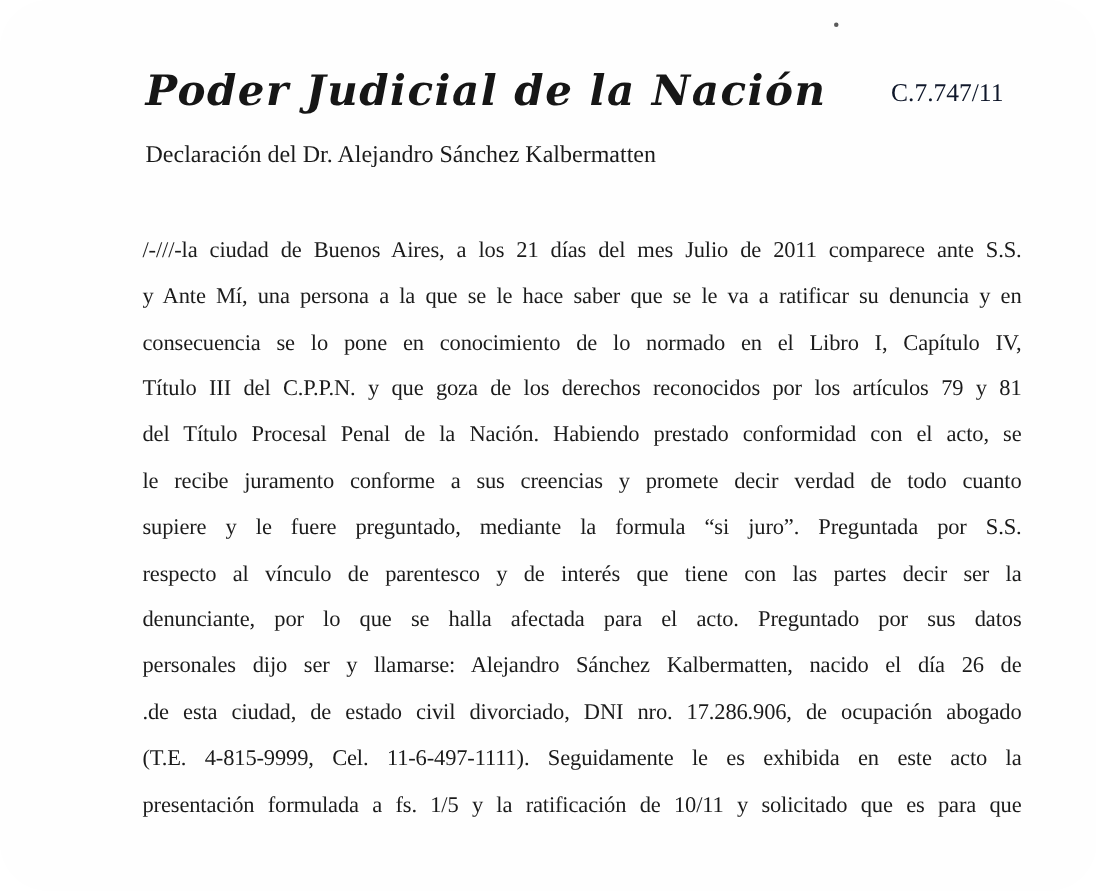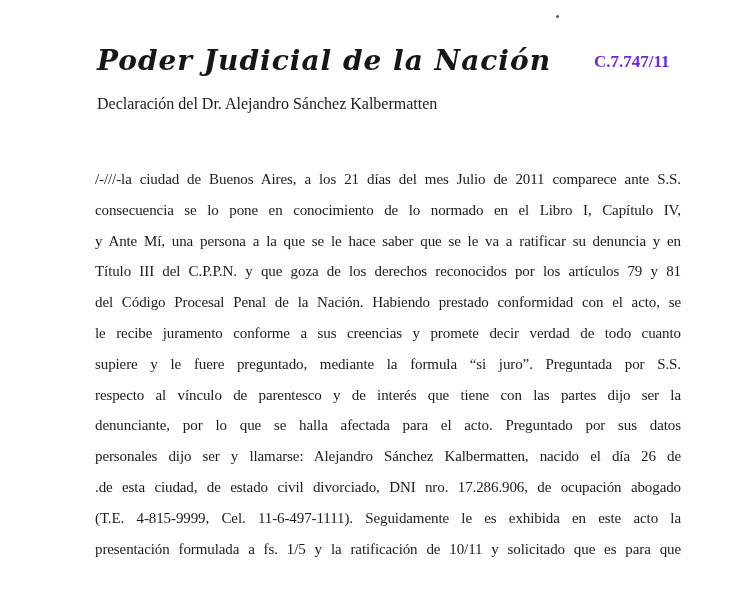--- a/index.html
+++ b/index.html
@@ -35,38 +35,38 @@
     font-size: 28px;
     letter-spacing: 1px;
     color: #161616;
     white-space: nowrap;
   }
   .case-number {
     position: absolute;
     left: 594px;
     top: 52px;
     font-family: "Liberation Serif", serif;
-    font-weight: bold;
+    font-weight: normal;
     font-size: 17px;
-    color: #6d28d9;
+    color: #0f172a;
     white-space: nowrap;
   }
   .subtitle {
     position: absolute;
     left: 97px;
     top: 95px;
     font-family: Liberation Serif, serif;
     font-size: 16px;
     color: #1b1b1b;
     white-space: nowrap;
   }
   .body-text {
     position: absolute;
     left: 95px;
-    top: 164px;
+    top: 152px;
     width: 586px;
     font-family: "Liberation Serif", serif;
     font-size: 15px;
     letter-spacing: -0.1px;
     color: #1b1b1b;
   }
   .body-text .line {
     line-height: 30.8px;
     height: 30.8px;
     text-align: justify;
@@ -83,27 +83,27 @@
   <div class="artifact-dot"></div>
 
   <div class="court-name">Poder Judicial de la Nación</div>
 
   <div class="case-number">C.7.747/11</div>
 
   <div class="subtitle">Declaración del Dr. Alejandro Sánchez Kalbermatten</div>
 
   <div class="body-text">
     <div class="line">/-///-la ciudad de Buenos Aires, a los 21 días del mes Julio de 2011 comparece ante S.S.</div>
+    <div class="line">y Ante Mí, una persona a la que se le hace saber que se le va a ratificar su denuncia y en</div>
     <div class="line">consecuencia se lo pone en conocimiento de lo normado en el Libro I, Capítulo IV,</div>
-    <div class="line">y Ante Mí, una persona a la que se le hace saber que se le va a ratificar su denuncia y en</div>
     <div class="line">Título III del C.P.P.N. y que goza de los derechos reconocidos por los artículos 79 y 81</div>
-    <div class="line">del Código Procesal Penal de la Nación. Habiendo prestado conformidad con el acto, se</div>
+    <div class="line">del Título Procesal Penal de la Nación. Habiendo prestado conformidad con el acto, se</div>
     <div class="line">le recibe juramento conforme a sus creencias y promete decir verdad de todo cuanto</div>
     <div class="line">supiere y le fuere preguntado, mediante la formula “si juro”. Preguntada por S.S.</div>
-    <div class="line">respecto al vínculo de parentesco y de interés que tiene con las partes dijo ser la</div>
+    <div class="line">respecto al vínculo de parentesco y de interés que tiene con las partes decir ser la</div>
     <div class="line">denunciante, por lo que se halla afectada para el acto. Preguntado por sus datos</div>
     <div class="line">personales dijo ser y llamarse: Alejandro Sánchez Kalbermatten, nacido el día 26 de</div>
     <div class="line">.de esta ciudad, de estado civil divorciado, DNI nro. 17.286.906, de ocupación abogado</div>
     <div class="line">(T.E. 4-815-9999, Cel. 11-6-497-1111). Seguidamente le es exhibida en este acto la</div>
     <div class="line">presentación formulada a fs. 1/5 y la ratificación de 10/11 y solicitado que es para que</div>
   </div>
 
 </div>
 
 </body></html>

